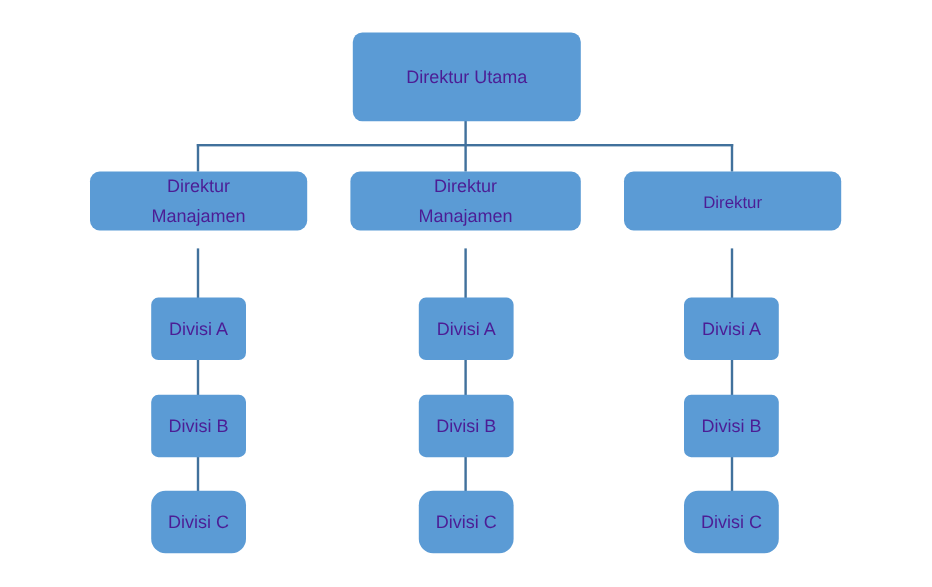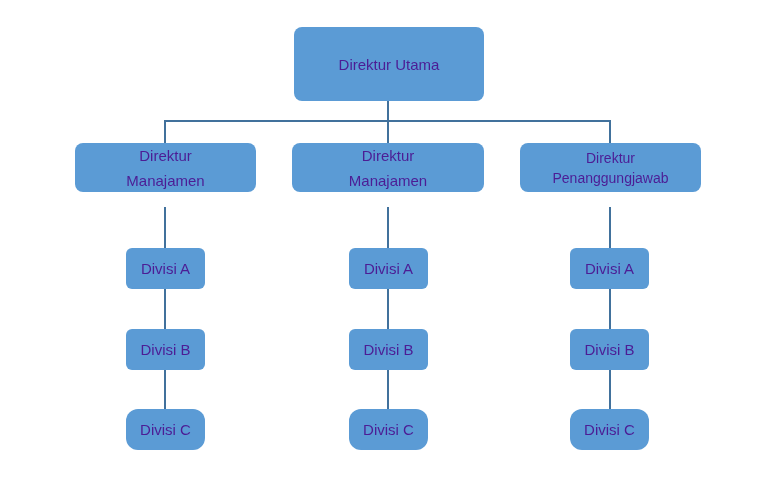--- a/index.html
+++ b/index.html
@@ -34,21 +34,21 @@
   .branch-node {
     top: 143px; height: 49px;
     border-radius: 8px;
     font-size: 15px;
     line-height: 25px;
   }
   .b1 { left: 75px;  width: 181px; }
   .b2 { left: 292px; width: 192px; }
   .b3 { left: 520px; width: 181px; font-size: 14px; line-height: 20px; }
   .leaf-node {
-    width: 79px; height: 41px;
+    width: 79px; height: 52px;
     border-radius: 6px;
     font-size: 15px;
   }
   .c1 { left: 126px; }
   .c2 { left: 349px; }
   .c3 { left: 570px; }
   .rA { top: 248px; }
   .rB { top: 329px; }
   .rC { top: 409px; border-radius: 12px; }
   .conn {
@@ -88,21 +88,20 @@
   <div class="node branch-node b1">
     <span>Direktur</span>
     <span>Manajamen</span>
   </div>
   <div class="node branch-node b2">
     <span>Direktur</span>
     <span>Manajamen</span>
   </div>
   <div class="node branch-node b3">
     <span>Direktur</span>
-    <span>Penanggungjawab</span>
   </div>
 
   <div class="node leaf-node c1 rA">
     <span>Divisi A</span>
   </div>
   <div class="node leaf-node c1 rB">
     <span>Divisi B</span>
   </div>
   <div class="node leaf-node c1 rC">
     <span>Divisi C</span>

